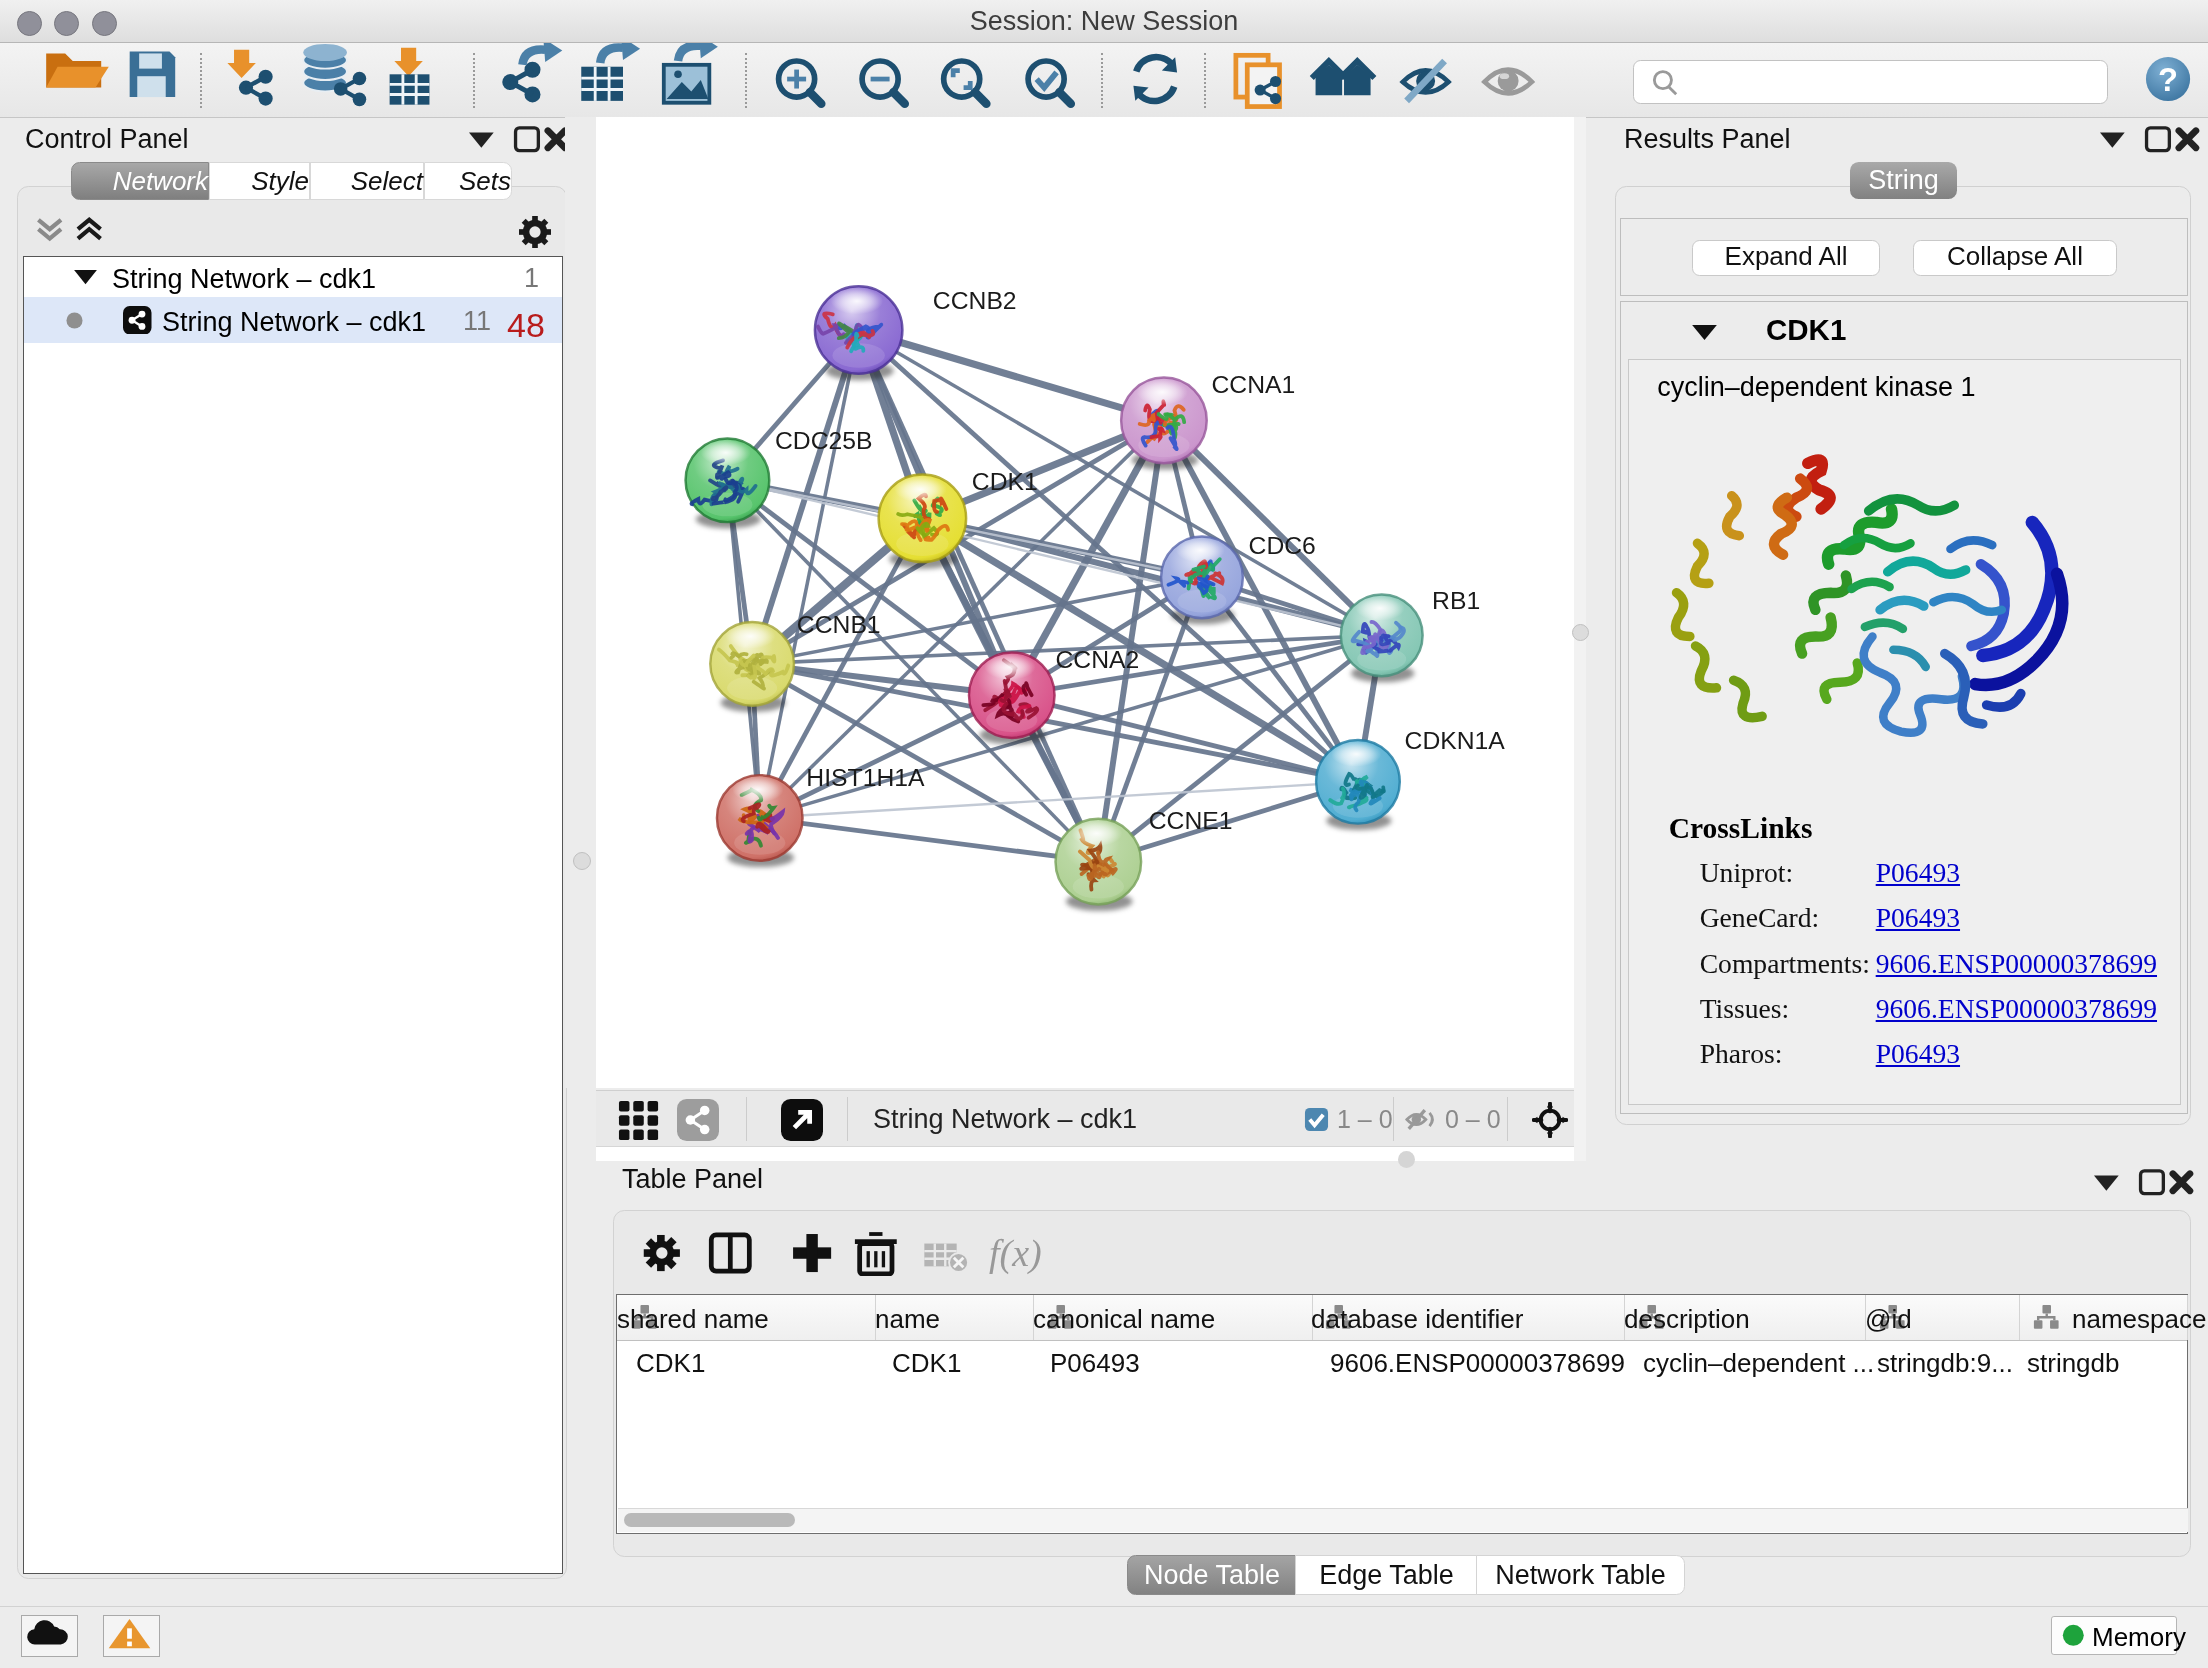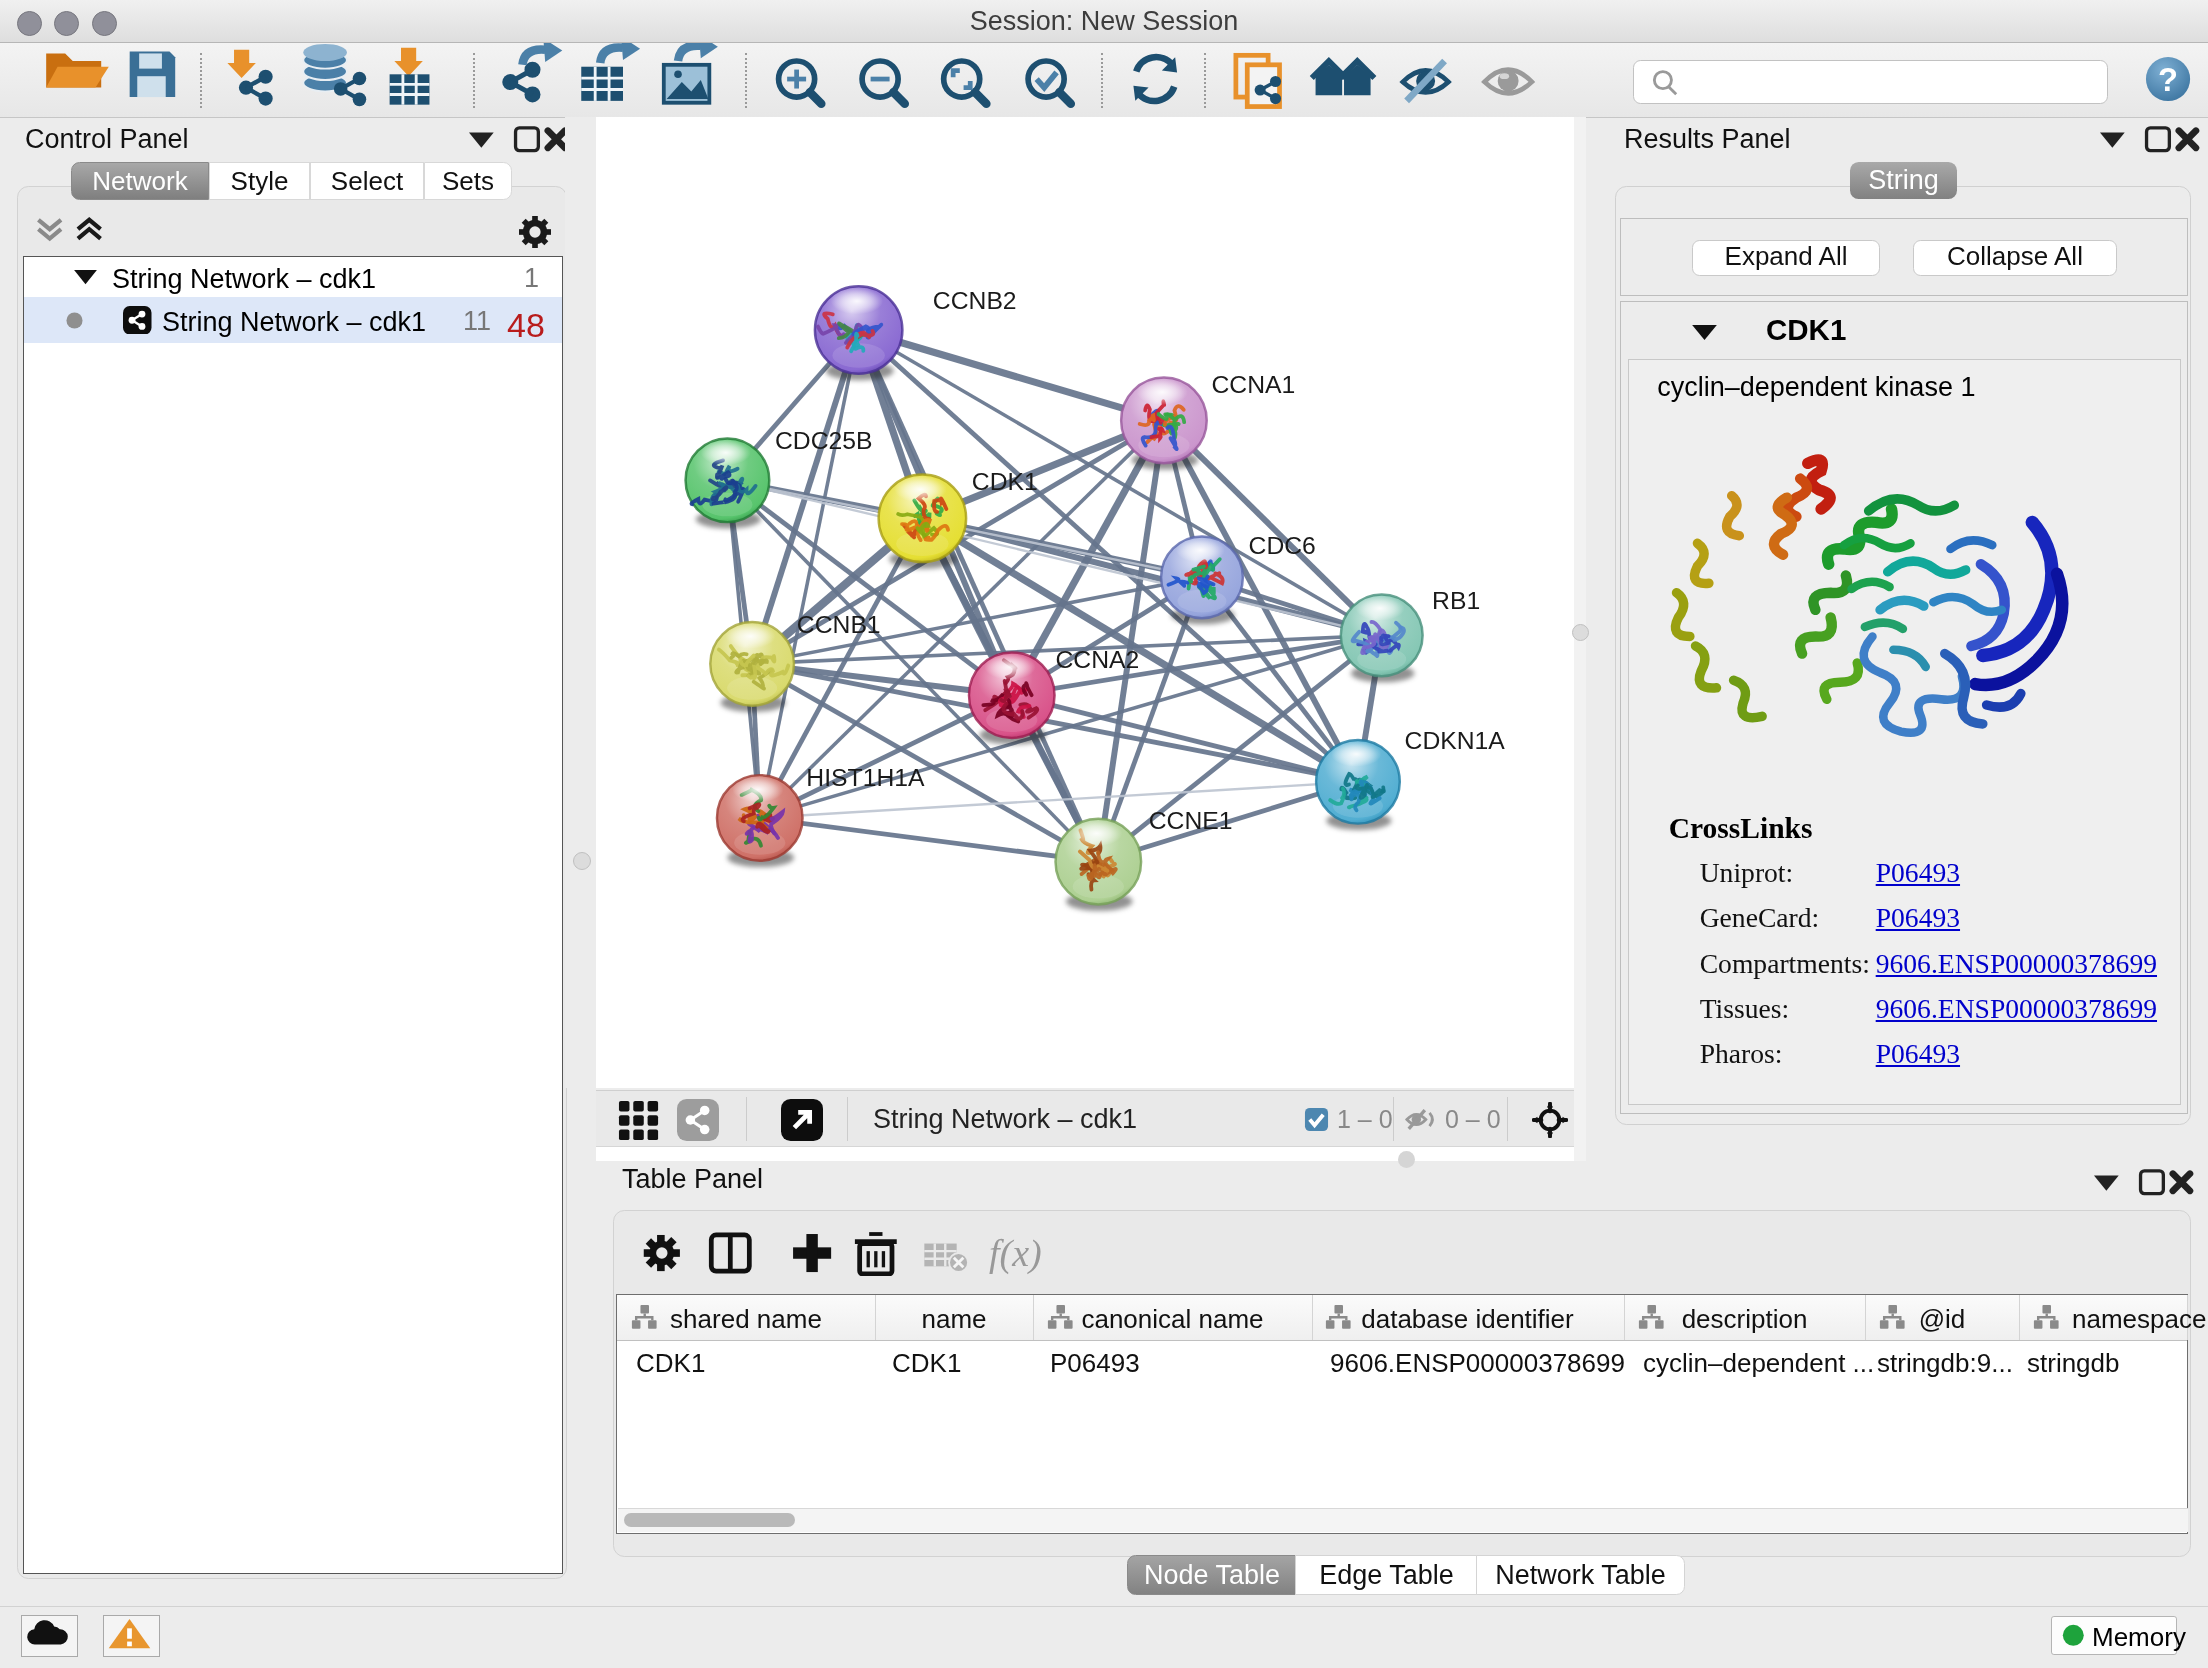--- a/index.html
+++ b/index.html
@@ -18,22 +18,22 @@
     background:linear-gradient(#f3f3f3,#e7e7e7);border-bottom:1px solid #c6c6c6;}
   .tsep{position:absolute;top:9.5px;height:55px;width:0;
      border-left:2.9px dotted #9a9a9a;}
   #searchbox{position:absolute;left:1633px;top:17px;width:473px;height:42px;
      background:#fff;border:1.9px solid #c2c2c2;border-radius:7.6px;}
   
   #cp-title{left:25px;top:124px;font-size:27px;color:#111;}
   #cp-pane{left:17px;top:186px;width:548px;height:1391px;background:#e9e9e9;
      border:1px solid #d2d2d2;border-radius:11.4px;}
   .tabrow{position:absolute;display:flex;}
-  .tab{height:36px;line-height:36px;text-align:center;font-size:26px;color:#111;
-     background:#fff;border:1px solid #d8d8d8;}
+  .tab{height:36px;line-height:36px;text-align:right;font-size:26px;color:#111;
+     background:#fff;border:1px solid #d8d8d8;font-style:italic;}
   .tab.sel{background:linear-gradient(#a8a8a8,#7f7f7f);color:#fff;border-color:#8a8a8a;}
   #cp-sub{left:23px;top:208px;width:536px;height:48px;}
   #cp-sub .lbl{position:absolute;left:27px;width:100%;text-align:center;top:9.5px;
       font-size:26px;color:#111;}
   #cp-list{left:23px;top:256px;width:538px;height:1316px;background:#fff;
      border:1.9px solid #555;}
   .row1{position:absolute;left:0;top:0;width:100%;height:40px;}
   .rowsel{position:absolute;left:0;top:40px;width:100%;height:46px;background:#dde7f8;}
   
   #canvas{left:596px;top:117px;width:978px;height:971px;background:#fff;}
@@ -59,21 +59,21 @@
   .xl-lbl{position:absolute;left:71px;font-size:27.6px;color:#111;}
   .xl-lnk{position:absolute;left:247px;font-size:27.6px;color:#0000cc;text-decoration:underline;}
   
   #tp-title{left:622px;top:1164px;font-size:27px;color:#111;}
   #tp-pane{left:613px;top:1210px;width:1576px;height:345px;background:#e9e9e9;
      border:1px solid #d2d2d2;border-radius:11.4px;}
   #tbl{left:616px;top:1294px;width:1570px;height:238px;background:#fff;border:1px solid #6e6e6e;}
   #tblhead{position:absolute;left:0;top:0;width:100%;height:45px;
      background:linear-gradient(#fbfbfb,#efefef);border-bottom:1px solid #c0c0c0;}
   .th{position:absolute;top:0;height:45px;border-right:1px solid #d4d4d4;}
-  .th .t{position:absolute;top:8.6px;width:100%;text-align:center;font-size:26px;color:#111;}
+  .th .t{position:absolute;top:8.6px;width:100%;font-size:26px;color:#111;}
   .td{position:absolute;top:53px;font-size:26px;color:#111;}
   #hscroll{position:absolute;left:1px;bottom:1px;height:23px;width:100%;
      background:#f4f4f4;border-top:1px solid #d8d8d8;}
   #hthumb{position:absolute;left:5.7px;top:3.8px;width:171px;height:14.3px;border-radius:7.6px;background:#b9b9b9;}
   .btab{position:absolute;top:1555px;height:38px;line-height:38px;text-align:center;
      font-size:27px;background:#fff;border:1px solid #d4d4d4;color:#111;}
   .btab.sel{background:linear-gradient(#a4a4a4,#828282);color:#fff;border-color:#8a8a8a;}
   
   #statusline{left:0;top:1606px;width:2208px;height:0;border-top:1px solid #d2d2d2;}
   .sbox{position:absolute;top:1615px;width:55px;height:40px;background:#f4f4f4;

